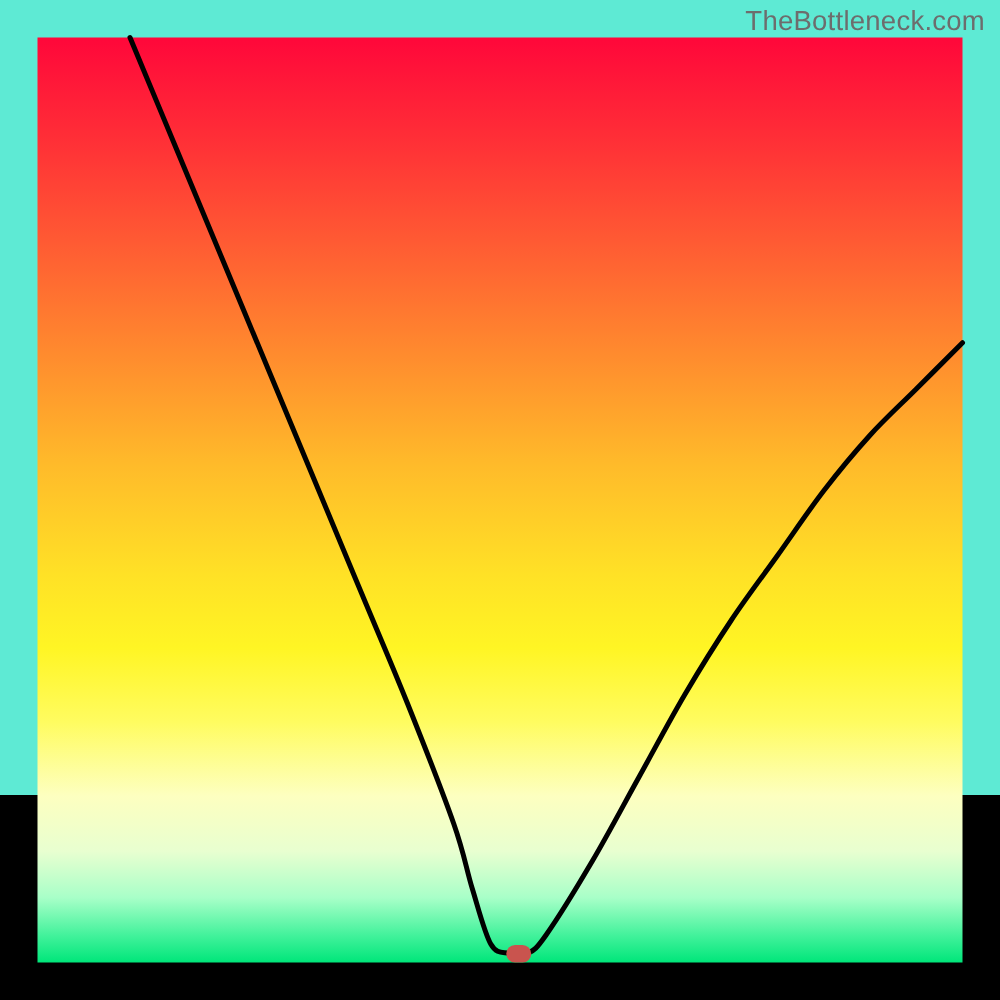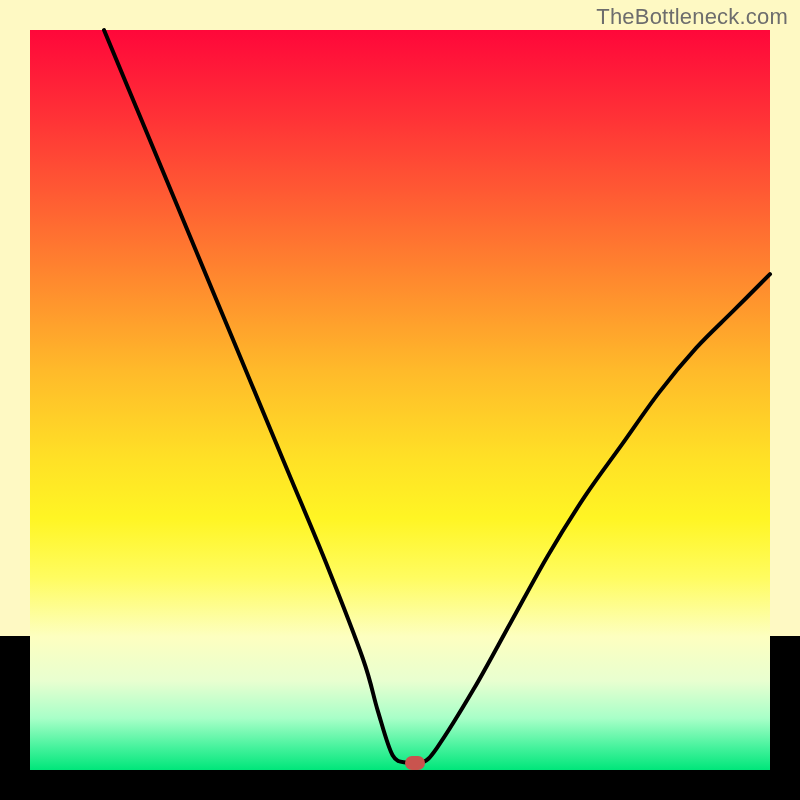--- a/index.html
+++ b/index.html
@@ -8,21 +8,21 @@
     width: 800px;
     height: 800px;
     overflow: hidden;
     background: #000;
     font-family: Arial, Helvetica, sans-serif;
   }
   .frame {
     position: relative;
     width: 800px;
     height: 636px;
-    background: #fef9c3;
+    background: #5eead4;
   }
   .plot-area {
     position: absolute;
     left: 30px;
     top: 30px;
     width: 740px;
     height: 740px;
     background: linear-gradient(to bottom,
       #ff073a 0%,
       #ff2b37 10%,

